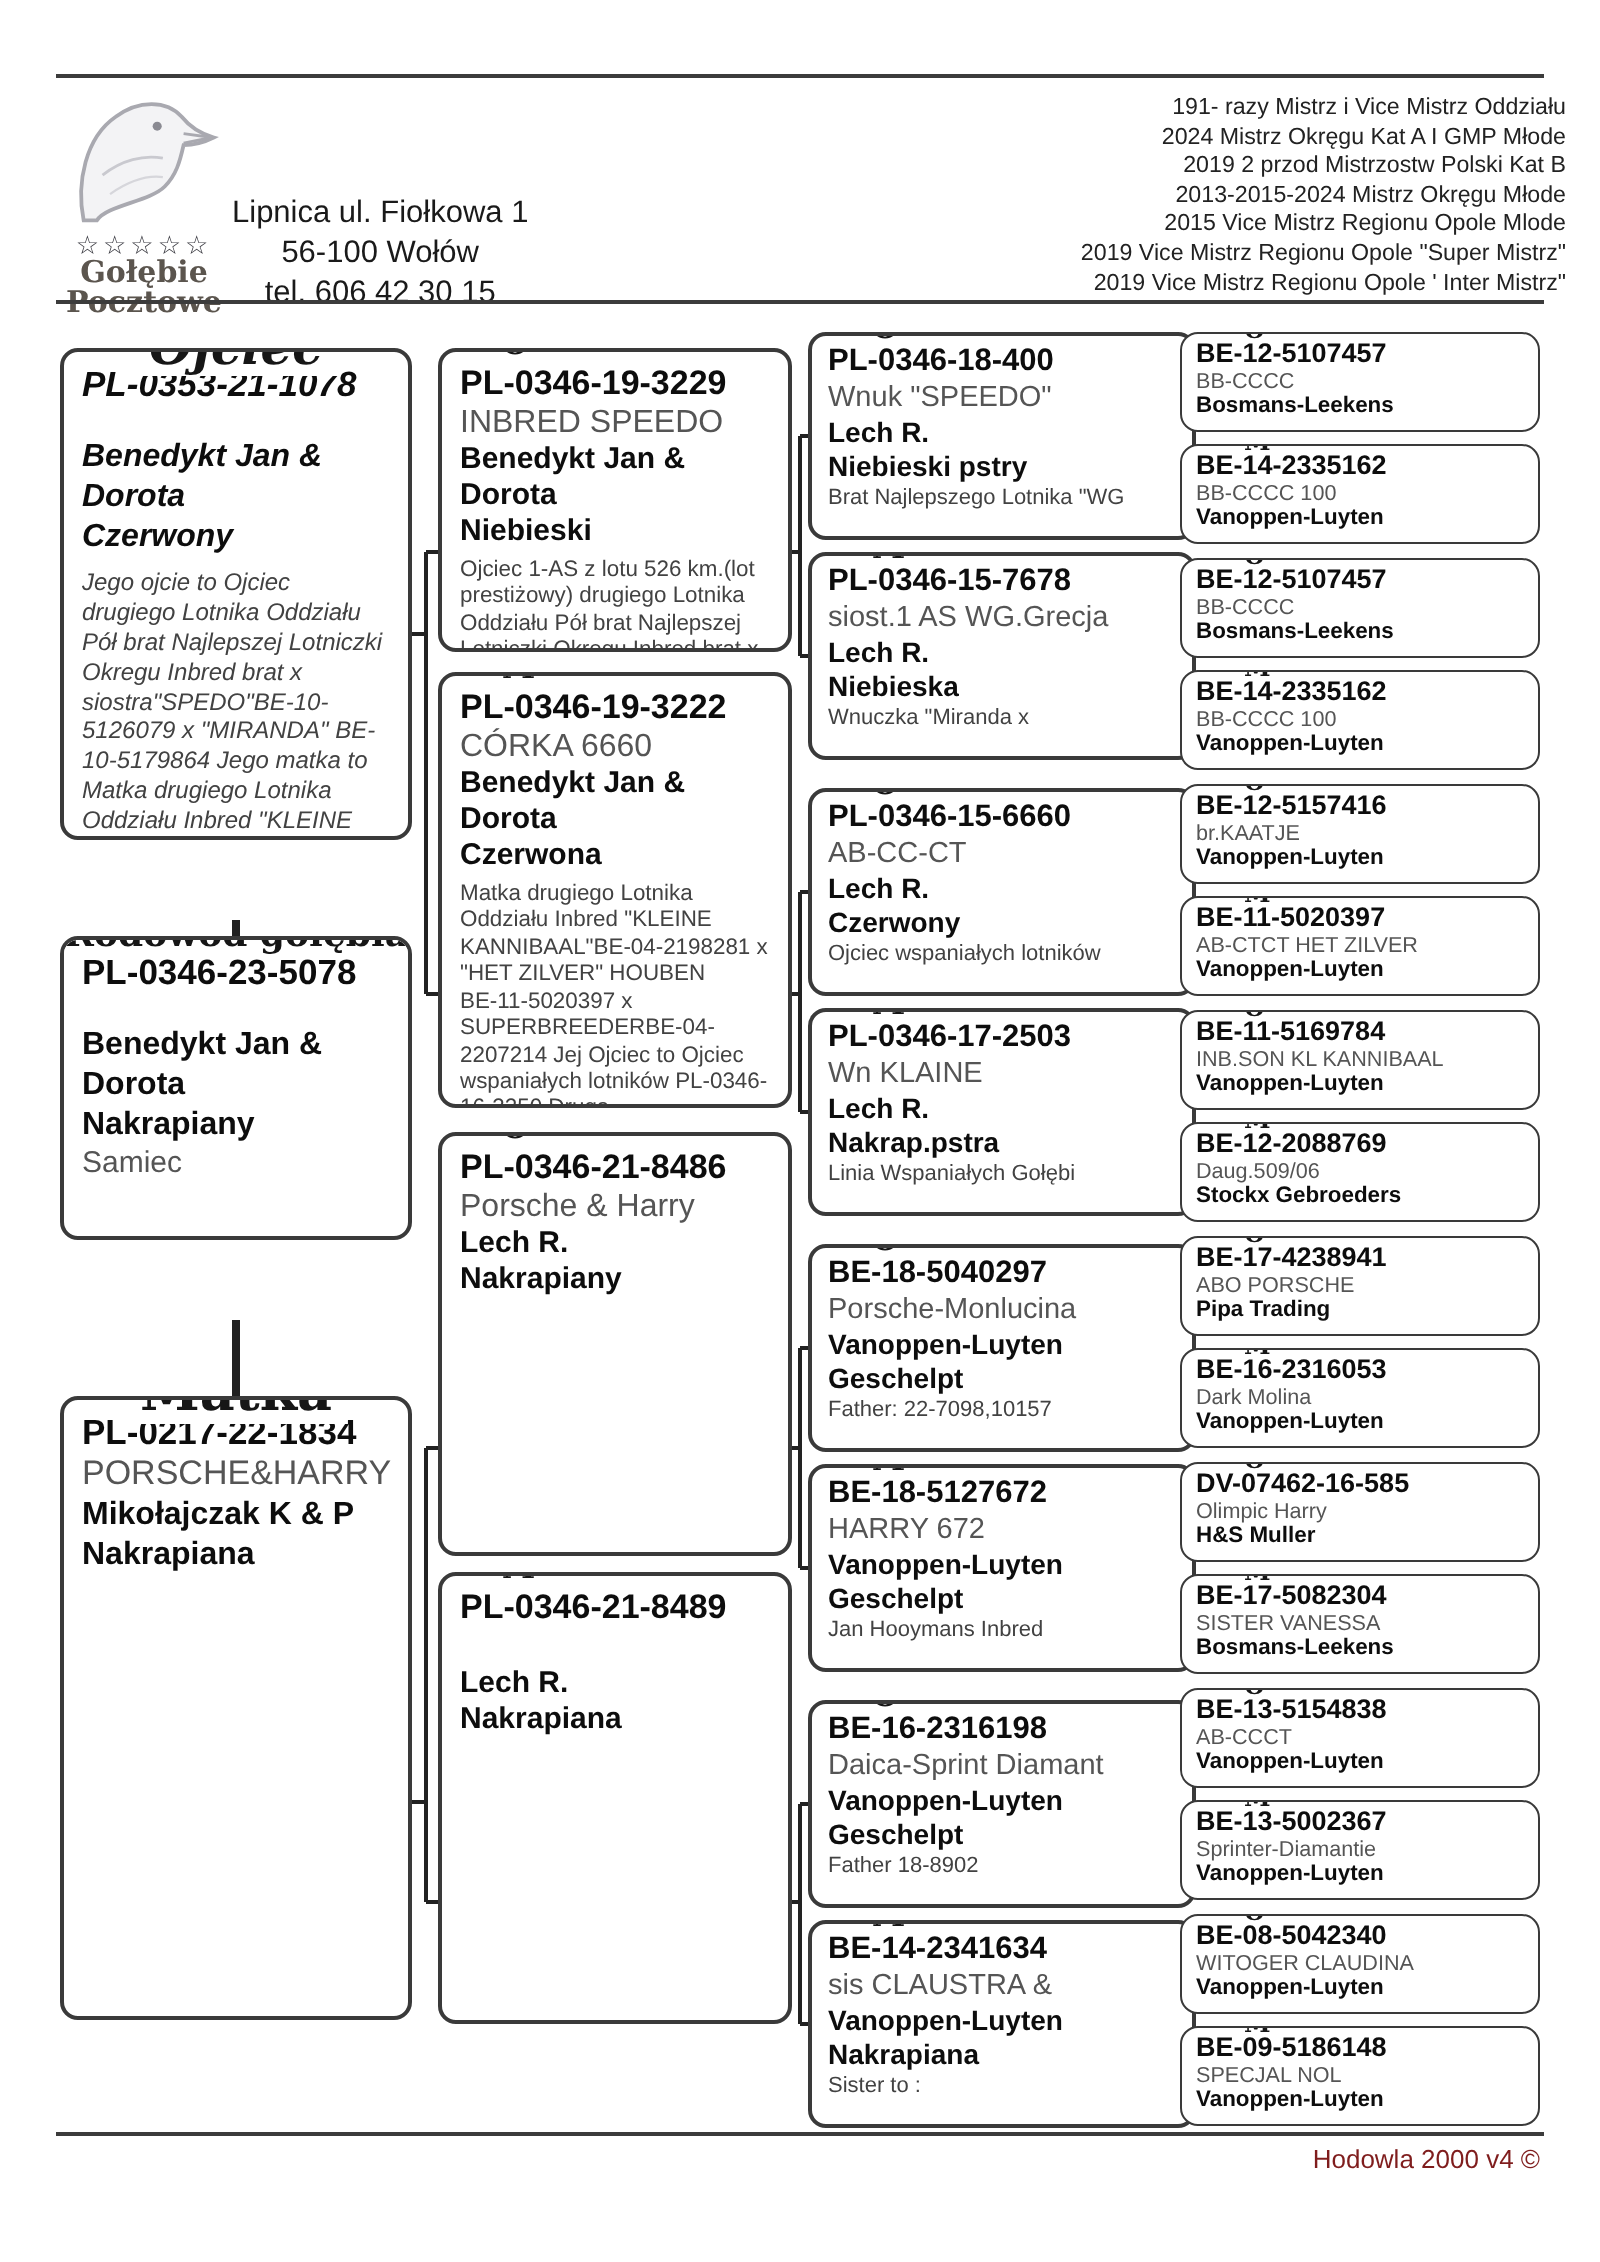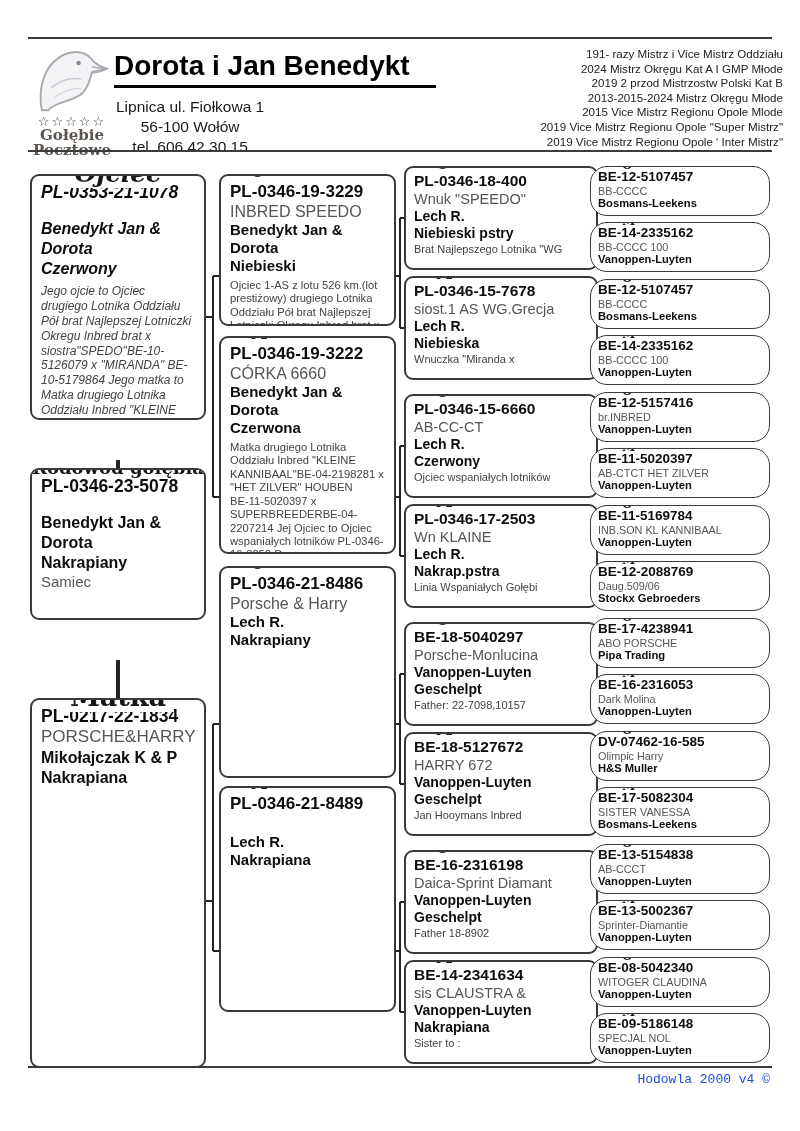--- a/index.html
+++ b/index.html
@@ -24,30 +24,30 @@
   .pcol{position:absolute;top:164px;z-index:1;}
   #col1{left:30px;width:176px;}
   #col2{left:219px;width:177px;padding-top:10px;}
   #col3{left:404px;width:194px;padding-top:2px;}
   #col4{left:590px;width:180px;padding-top:2px;}
 
   .pbox{position:relative;box-sizing:border-box;background:#fff;border:2px solid #3a3a3a;border-radius:9px;
         padding:6px 9px;overflow:hidden;}
   #father-box{margin-top:10px;height:246px;font-style:italic;}
   #subject-box{margin-top:48px;height:152px;}
-  #mother-box{margin-top:78px;height:370px;}
+  #mother-box{margin-top:78px;height:312px;}
 
   #col2 > .pbox:nth-child(1){height:152px;margin-bottom:10px;}
   #col2 > .pbox:nth-child(2){height:218px;margin-bottom:12px;}
   #col2 > .pbox:nth-child(3){height:212px;margin-bottom:8px;}
   #col2 > .pbox:nth-child(4){height:226px;}
   #col3 > .pbox{height:104px;padding:4px 8px;}
   #col3 > .pbox:nth-child(odd){margin-bottom:6px;}
   #col3 > .pbox:nth-child(even){margin-bottom:14px;}
-  #col4 > .pbox{height:50px;padding:2px 7px;border-width:1.5px;border-radius:17px;}
+  #col4 > .pbox{height:50px;padding:2px 7px;border-width:1.5px;}
   #col4 > .pbox:nth-child(odd){margin-bottom:6px;}
   #col4 > .pbox:nth-child(even){margin-bottom:7px;}
 
   .big-label{position:absolute;top:-17px;left:50%;transform:translateX(-50%);background:#fff;
         padding:0 8px;font-family:"DejaVu Serif",serif;font-weight:bold;color:#161616;white-space:nowrap;}
   #father-box .big-label{font-size:25px;}
   #subject-box .big-label{font-size:18px;top:-13px;}
   #mother-box .big-label{font-size:27px;top:-19px;}
 
   .sextag{position:absolute;top:-11px;left:24px;background:#fff;padding:0 6px;
@@ -84,41 +84,40 @@
   #col3 .desc{font-size:11px;line-height:1.2;}
 
   
   #col4 .ring{font-size:13.5px;line-height:1.15;}
   #col4 .pname{font-size:10.8px;line-height:1.2;}
   #col4 .owner{font-size:11.2px;line-height:1.2;}
 
   #connectors{position:absolute;left:0;top:0;width:800px;height:1131px;z-index:0;}
   .cline{position:absolute;background:#222;}
 
-  #footer-text{position:absolute;right:30px;top:1072px;font-size:13px;color:#1d4ed8;font-family:Liberation Mono, monospace;}
+  #footer-text{position:absolute;right:30px;top:1072px;font-size:13px;color:#7f1d1d;}
 </style>
 </head>
 <body>
 
 <div id="page">
   <div class="rule" id="rule-top"></div>
 
   <div id="logo">
     <svg width="76" height="66" viewBox="0 0 80 70">
       <path d="M8 66 C4 46 9 22 25 11 C37 2 52 2 60 11 C64 16 70 20 77 22 C71 25 66 26 61 26 C59 35 57 42 51 48 C43 56 20 58 15 66 Z" fill="#f3f3f5" stroke="#a9a9b0" stroke-width="2"></path>
       <path d="M61 20 L76 22 L61 25" fill="none" stroke="#a9a9b0" stroke-width="1.5"></path>
       <circle cx="47" cy="16" r="2.4" fill="#8a8a92"></circle>
       <path d="M18 42 C28 34 40 31 50 33" fill="none" stroke="#c9c9cf" stroke-width="1.5"></path>
       <path d="M22 52 C32 45 42 42 50 43" fill="none" stroke="#d6d6db" stroke-width="1.2"></path>
     </svg>
     <div class="stars">☆☆☆☆☆</div>
     <div class="logotext">Gołębie</div>
     <div class="logotext">Pocztowe</div>
   </div>
-  <div id="breeder-name">Dorota i Jan Benedykt</div>
   <div id="address">Lipnica ul. Fiołkowa 1
  56-100 Wołów
 tel. 606 42 30 15</div>
   <div id="achievements">191- razy Mistrz i Vice Mistrz Oddziału
 2024 Mistrz Okręgu Kat A I GMP  Młode
 2019 2 przod Mistrzostw Polski Kat B
 2013-2015-2024 Mistrz Okręgu Młode
 2015 Vice Mistrz Regionu Opole Mlode
 2019 Vice Mistrz Regionu Opole "Super Mistrz"
 2019 Vice Mistrz Regionu Opole ' Inter Mistrz"</div>
@@ -337,21 +336,21 @@
       <div class="pbox">
     <span class="sextag">M</span>
     <div class="ring">BE-14-2335162</div>
     <div class="pname">BB-CCCC 100</div>
     <div class="owner">Vanoppen-Luyten</div>
 
   </div>
       <div class="pbox">
     <span class="sextag">O</span>
     <div class="ring">BE-12-5157416</div>
-    <div class="pname">br.INBRED</div>
+    <div class="pname">br.KAATJE</div>
     <div class="owner">Vanoppen-Luyten</div>
 
   </div>
       <div class="pbox">
     <span class="sextag">M</span>
     <div class="ring">BE-11-5020397</div>
     <div class="pname">AB-CTCT HET ZILVER</div>
     <div class="owner">Vanoppen-Luyten</div>
 
   </div>

